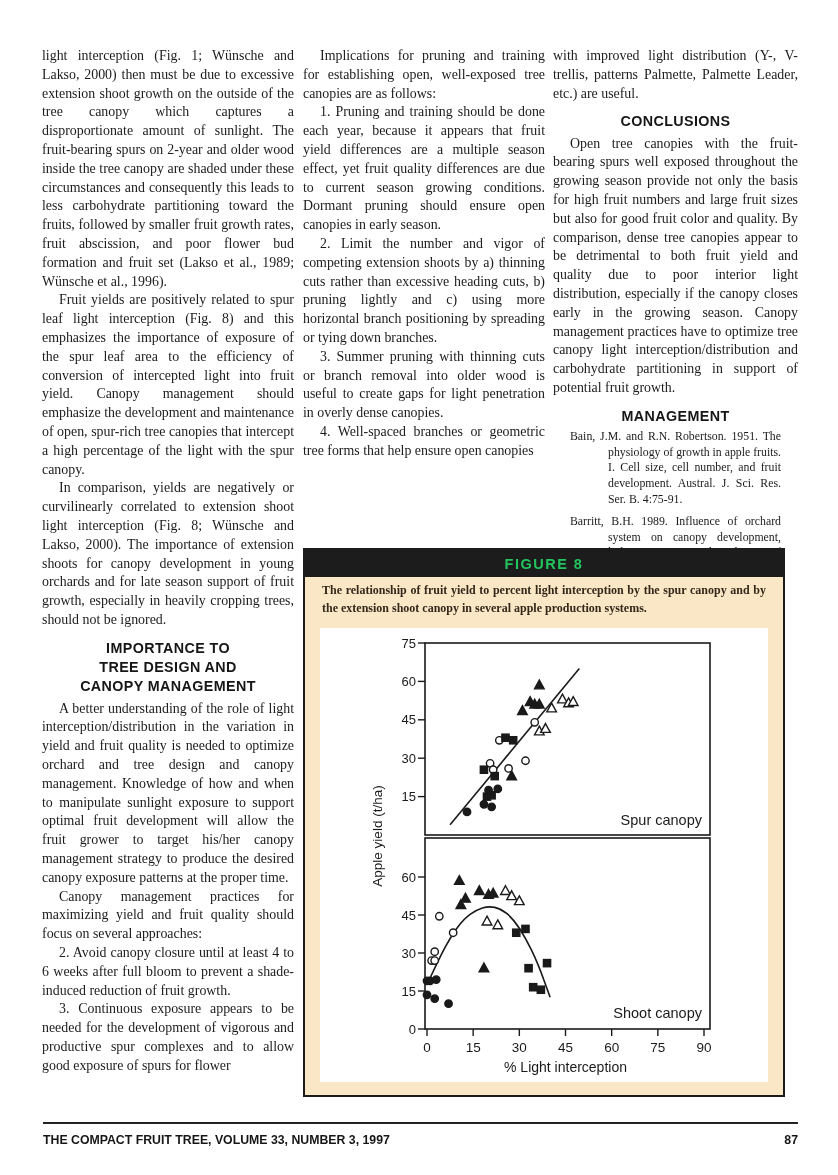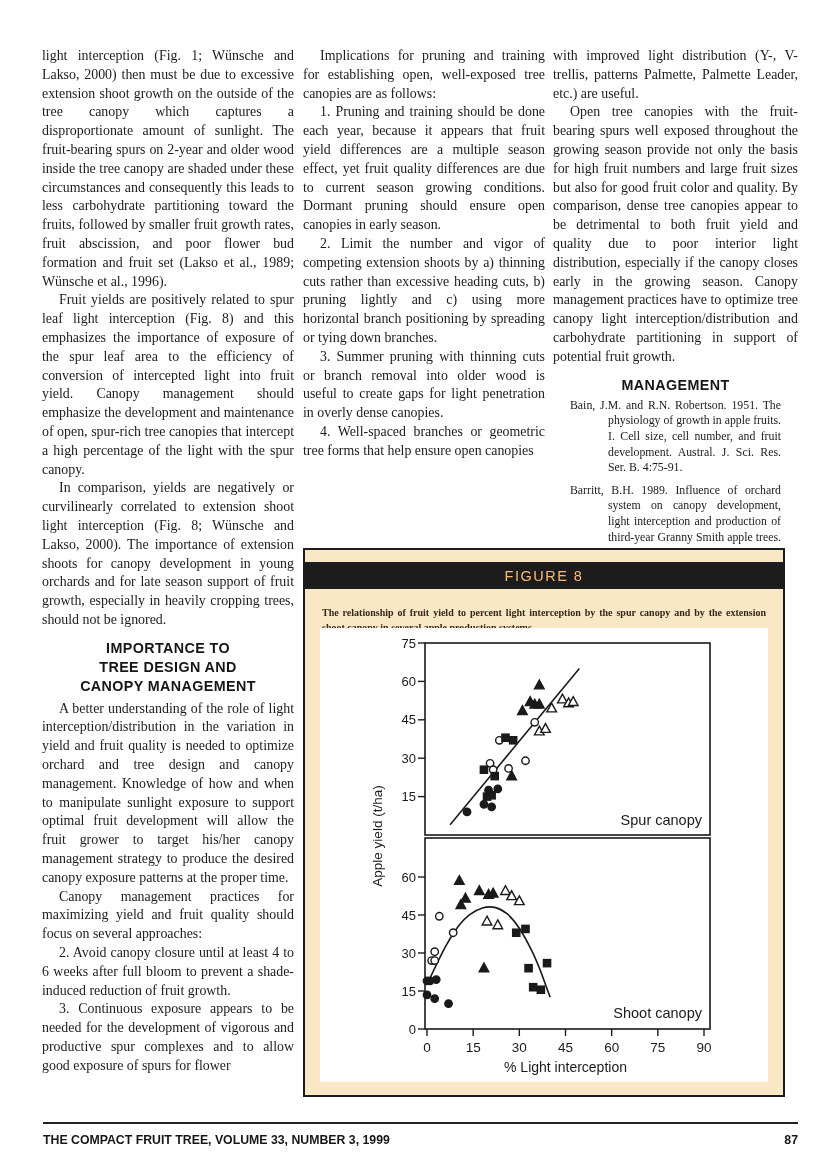--- a/index.html
+++ b/index.html
@@ -10,23 +10,23 @@
   .col2{left:303px;width:242px;}
   .col3{left:553px;width:245px;}
   .para{margin:0;font-size:13.9px;line-height:18.8px;text-align:justify;}
   .para.ind{text-indent:17px;}
   .sec-h{margin:9px 0 3px;font-family:"Liberation Sans",sans-serif;font-weight:bold;
          font-size:14.3px;line-height:1.35;text-align:center;letter-spacing:.4px;color:#161616;}
   .ref{margin:2px 17px 7px;font-size:11.8px;line-height:15.6px;text-align:justify;
        padding-left:38px;text-indent:-38px;}
   .figure-panel{position:absolute;left:303px;top:548px;width:482px;height:549px;
         background:#fae7c6;border:2px solid #1c1c1c;box-sizing:border-box;}
-  .figure-header{background:#1c1c1c;color:#fdba74;height:27px;display:flex;align-items:center;justify-content:center;
-        font-family:"Liberation Sans",sans-serif;font-weight:normal;font-size:14.5px;letter-spacing:1.5px;margin-top:12px;}
-  .figure-caption{padding:16px 17px 0 17px;font-size:10px;font-weight:bold;line-height:1.5;
+  .figure-header{background:#1c1c1c;color:#22c55e;height:27px;display:flex;align-items:center;justify-content:center;
+        font-family:"Liberation Sans",sans-serif;font-weight:bold;font-size:14.5px;letter-spacing:1.5px;}
+  .figure-caption{padding:4px 17px 0 17px;font-size:12px;font-weight:bold;line-height:1.5;
         color:#33281a;text-align:justify;font-family:"Liberation Serif",serif;}
   .figure-plot{position:absolute;left:15px;top:78px;width:448px;height:454px;background:#ffffff;}
   svg text{font-family:"Liberation Sans",sans-serif;fill:#1a1a1a;}
   .footer{position:absolute;left:43px;top:1122px;width:755px;border-top:2px solid #222222;
         padding-top:9px;display:flex;justify-content:space-between;
         font-family:"Liberation Sans",sans-serif;font-weight:bold;font-size:12.3px;color:#161616;}
 </style>
 </head>
 <body>
 
@@ -43,20 +43,21 @@
     </div>
   <div class="col col2">
       <p class="para ind">Implications for pruning and training for establishing open, well-exposed tree canopies are as follows:</p>
       <p class="para ind">1. Pruning and training should be done each year, because it appears that fruit yield differences are a multiple season effect, yet fruit quality differences are due to current season growing conditions. Dormant pruning should ensure open canopies in early season.</p>
       <p class="para ind">2. Limit the number and vigor of competing extension shoots by a) thinning cuts rather than excessive heading cuts, b) pruning lightly and c) using more horizontal branch positioning by spreading or tying down branches.</p>
       <p class="para ind">3. Summer pruning with thinning cuts or branch removal into older wood is useful to create gaps for light penetration in overly dense canopies.</p>
       <p class="para ind">4. Well-spaced branches or geometric tree forms that help ensure open canopies</p>
     </div>
   <div class="col col3">
       <p class="para">with improved light distribution (Y-, V-trellis, patterns Palmette, Palmette Leader, etc.) are useful.</p>
+      <h3 class="sec-h">CONCLUSIONS</h3>
       <p class="para ind">Open tree canopies with the fruit-bearing spurs well exposed throughout the growing season provide not only the basis for high fruit numbers and large fruit sizes but also for good fruit color and quality. By comparison, dense tree canopies appear to be detrimental to both fruit yield and quality due to poor interior light distribution, especially if the canopy closes early in the growing season. Canopy management practices have to optimize tree canopy light interception/distribution and carbohydrate partitioning in support of potential fruit growth.</p>
       <h3 class="sec-h">MANAGEMENT</h3>
       <p class="ref">Bain, J.M. and R.N. Robertson. 1951. The physiology of growth in apple fruits. I. Cell size, cell number, and fruit development. Austral. J. Sci. Res. Ser. B. 4:75-91.</p>
       <p class="ref">Barritt, B.H. 1989. Influence of orchard system on canopy development, light interception and production of third-year Granny Smith apple trees. Acta Hort. 243:121-130.</p>
     </div>
 
   <div class="figure-panel">
     <div class="figure-header">
       <span>FIGURE 8</span>
     </div>
@@ -165,16 +166,16 @@
           <text x="337.83333333333337" y="424" text-anchor="middle" font-size="13.5">75</text>
           <line x1="384" y1="401" x2="384" y2="408" stroke="#1a1a1a" stroke-width="1.4"></line>
           <text x="384" y="424" text-anchor="middle" font-size="13.5">90</text>
           <text x="245.5" y="444" text-anchor="middle" font-size="14">% Light interception</text>
           <text x="62" y="208" text-anchor="middle" font-size="13.5" transform="rotate(-90 62 208)">Apple yield (t/ha)</text>
         </svg>
     </div>
   </div>
 
   <div class="footer">
-    <span>THE COMPACT FRUIT TREE, VOLUME 33, NUMBER 3, 1999</span>
+    <span>THE COMPACT FRUIT TREE, VOLUME 33, NUMBER 3, 1997</span>
     <span>87</span>
   </div>
 </div>
 
 </body></html>

